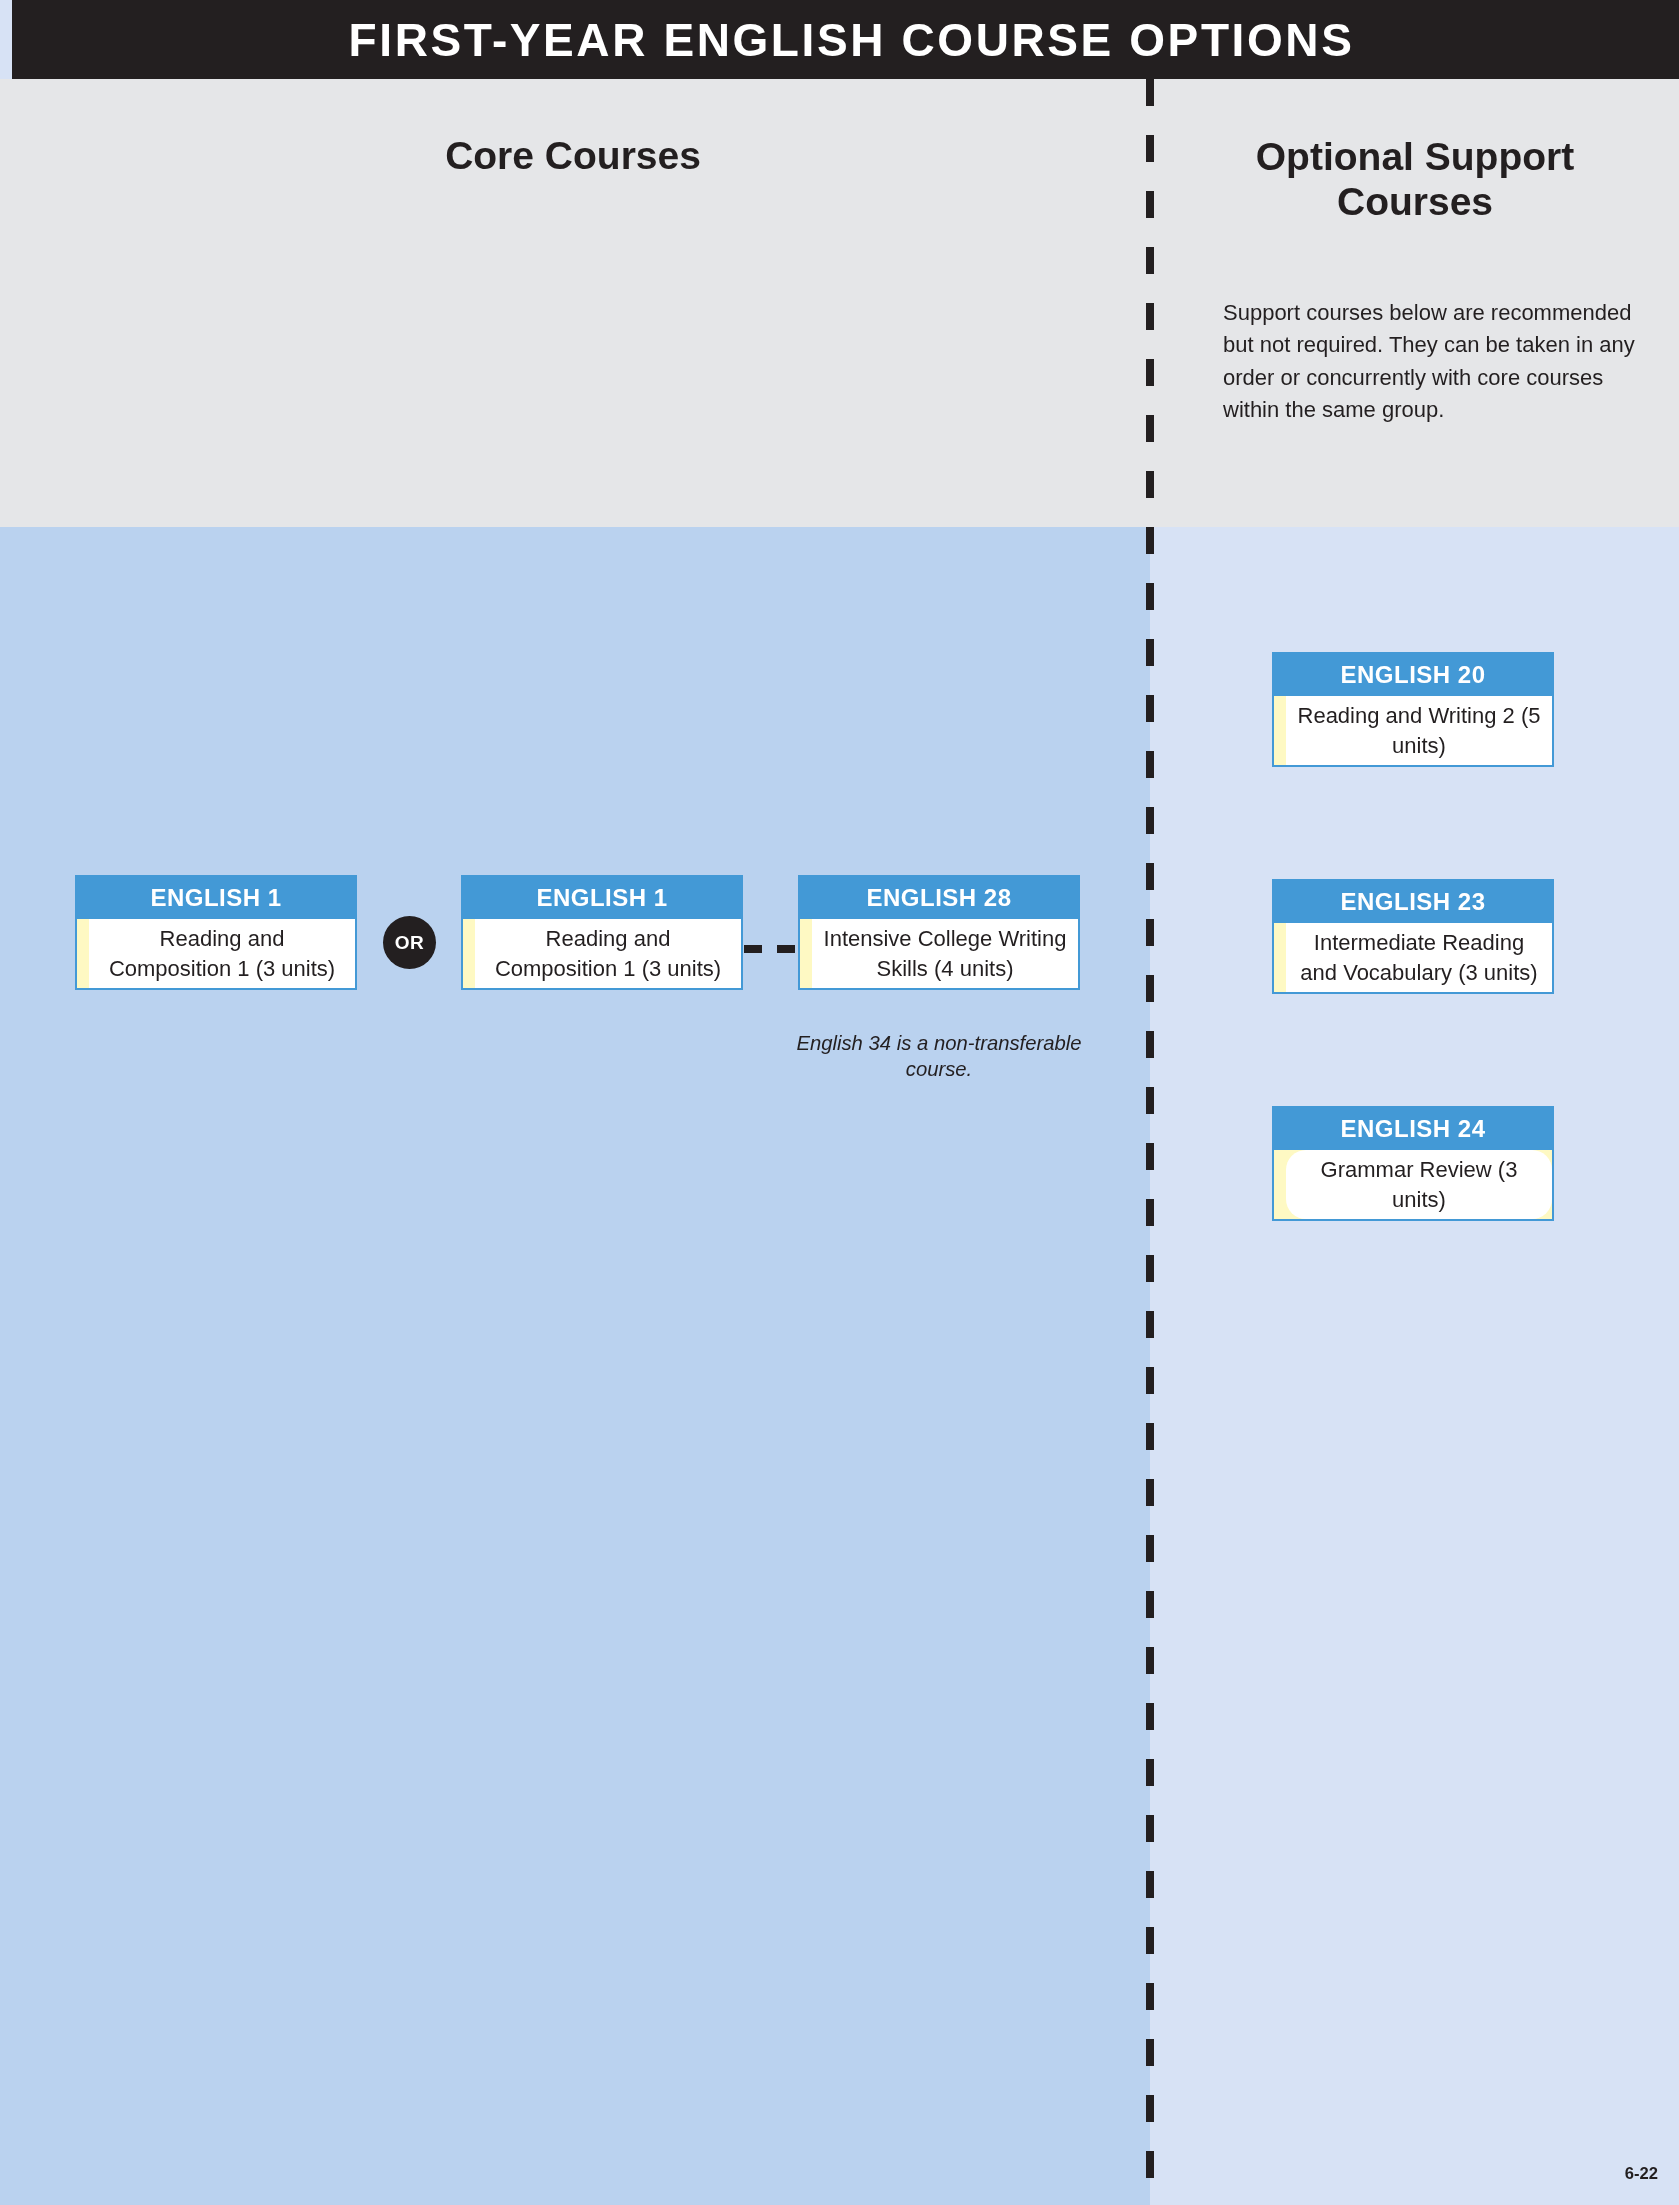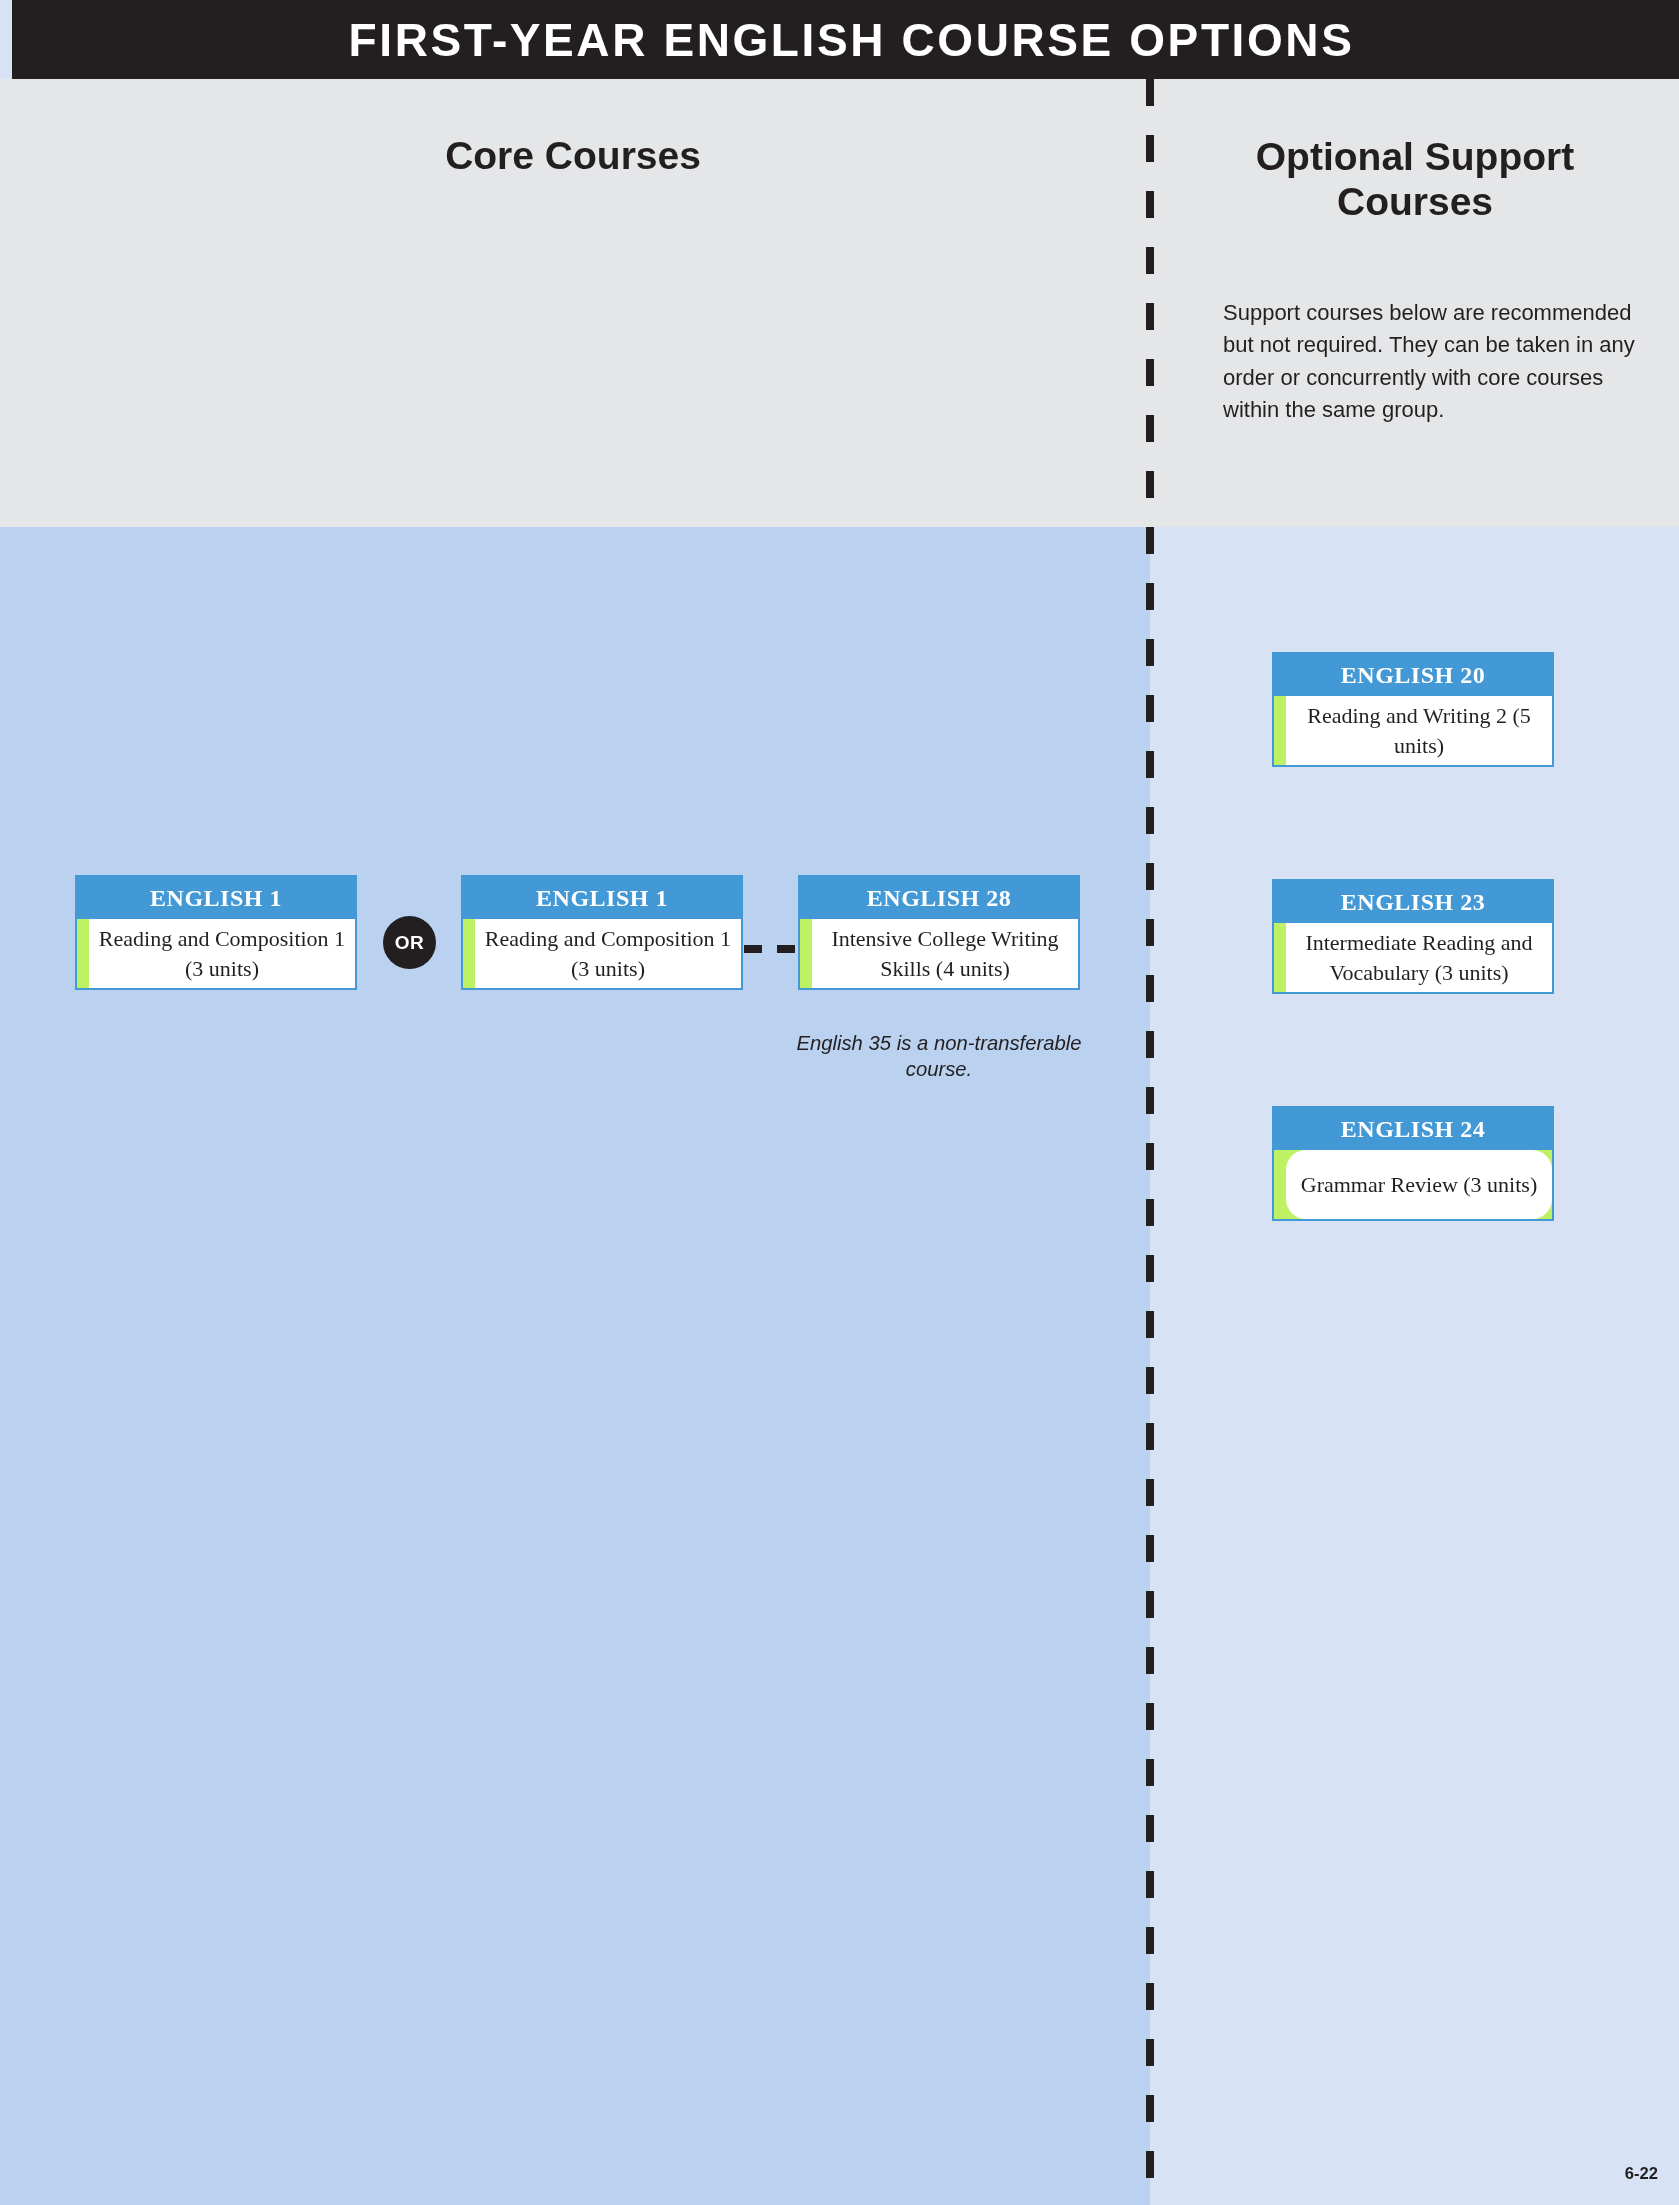--- a/index.html
+++ b/index.html
@@ -108,22 +108,21 @@
     font-size: 22px;
     line-height: 1.47;
     color: #231f20;
   }
 
   
   .card {
     position: absolute;
     box-sizing: border-box;
     border: 2.3px solid #4399d6;
-    background: #bef264;
-    font-family: Liberation Serif, serif;
+    background: #fef9c3;
   }
   .card-head {
     background: #4399d6;
     color: #ffffff;
     font-size: 24px;
     font-weight: bold;
     text-align: center;
     letter-spacing: 0.5px;
     display: flex;
     align-items: center;
@@ -245,21 +244,21 @@
     <div class="card-body">Reading and Composition 1 (3 units)</div>
   </div>
 
   <div class="connector"></div>
 
   <div class="card" id="card-core-2">
     <div class="card-head">ENGLISH 28</div>
     <div class="card-body">Intensive College Writing Skills (4 units)</div>
   </div>
 
-  <div class="note">English 35 is a non-transferable course.</div>
+  <div class="note">English 34 is a non-transferable course.</div>
 
   <div class="card" id="card-support-0">
     <div class="card-head">ENGLISH 20</div>
     <div class="card-body">Reading and Writing 2 (5 units)</div>
   </div>
 
   <div class="card" id="card-support-1">
     <div class="card-head">ENGLISH 23</div>
     <div class="card-body">Intermediate Reading and Vocabulary (3 units)</div>
   </div>

